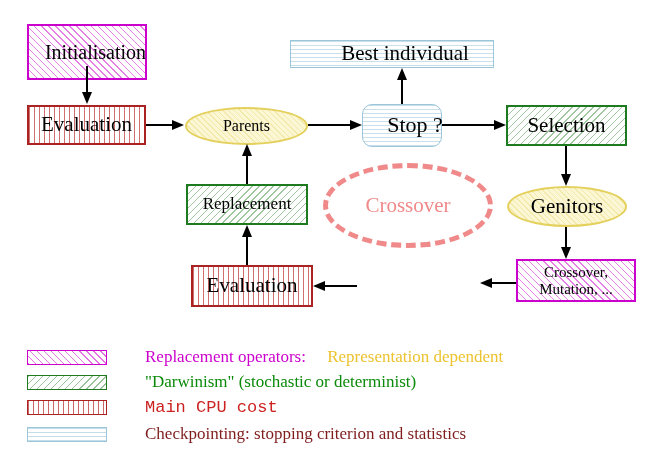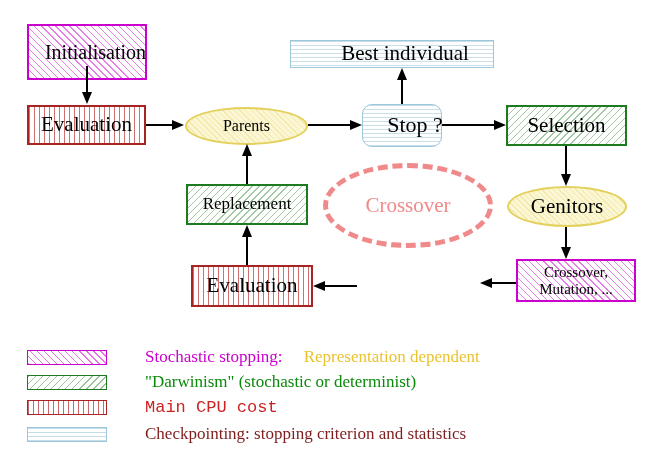--- a/index.html
+++ b/index.html
@@ -148,21 +148,21 @@
   </div>
 
   <div>
     <div class="aline v" style="left:246px; top:156px; height:28px;"></div>
     <div class="ahead up" style="left:242px; top:144px;"></div>
   </div>
 
   <div class="legend-row" style="top:347px;">
     <div class="swatch sw-magenta"></div>
     <div class="legend-text">
-      <span class="t-magenta">Stochastic stopping:</span>
+      <span class="t-magenta">Replacement operators:</span>
       <span class="t-gold" style="margin-left:17px;">Representation dependent</span>
     </div>
   </div>
 
   <div class="legend-row" style="top:372px;">
     <div class="swatch sw-green"></div>
     <div class="legend-text t-green">"Darwinism" (stochastic or determinist)</div>
   </div>
 
   <div class="legend-row" style="top:398px;">

